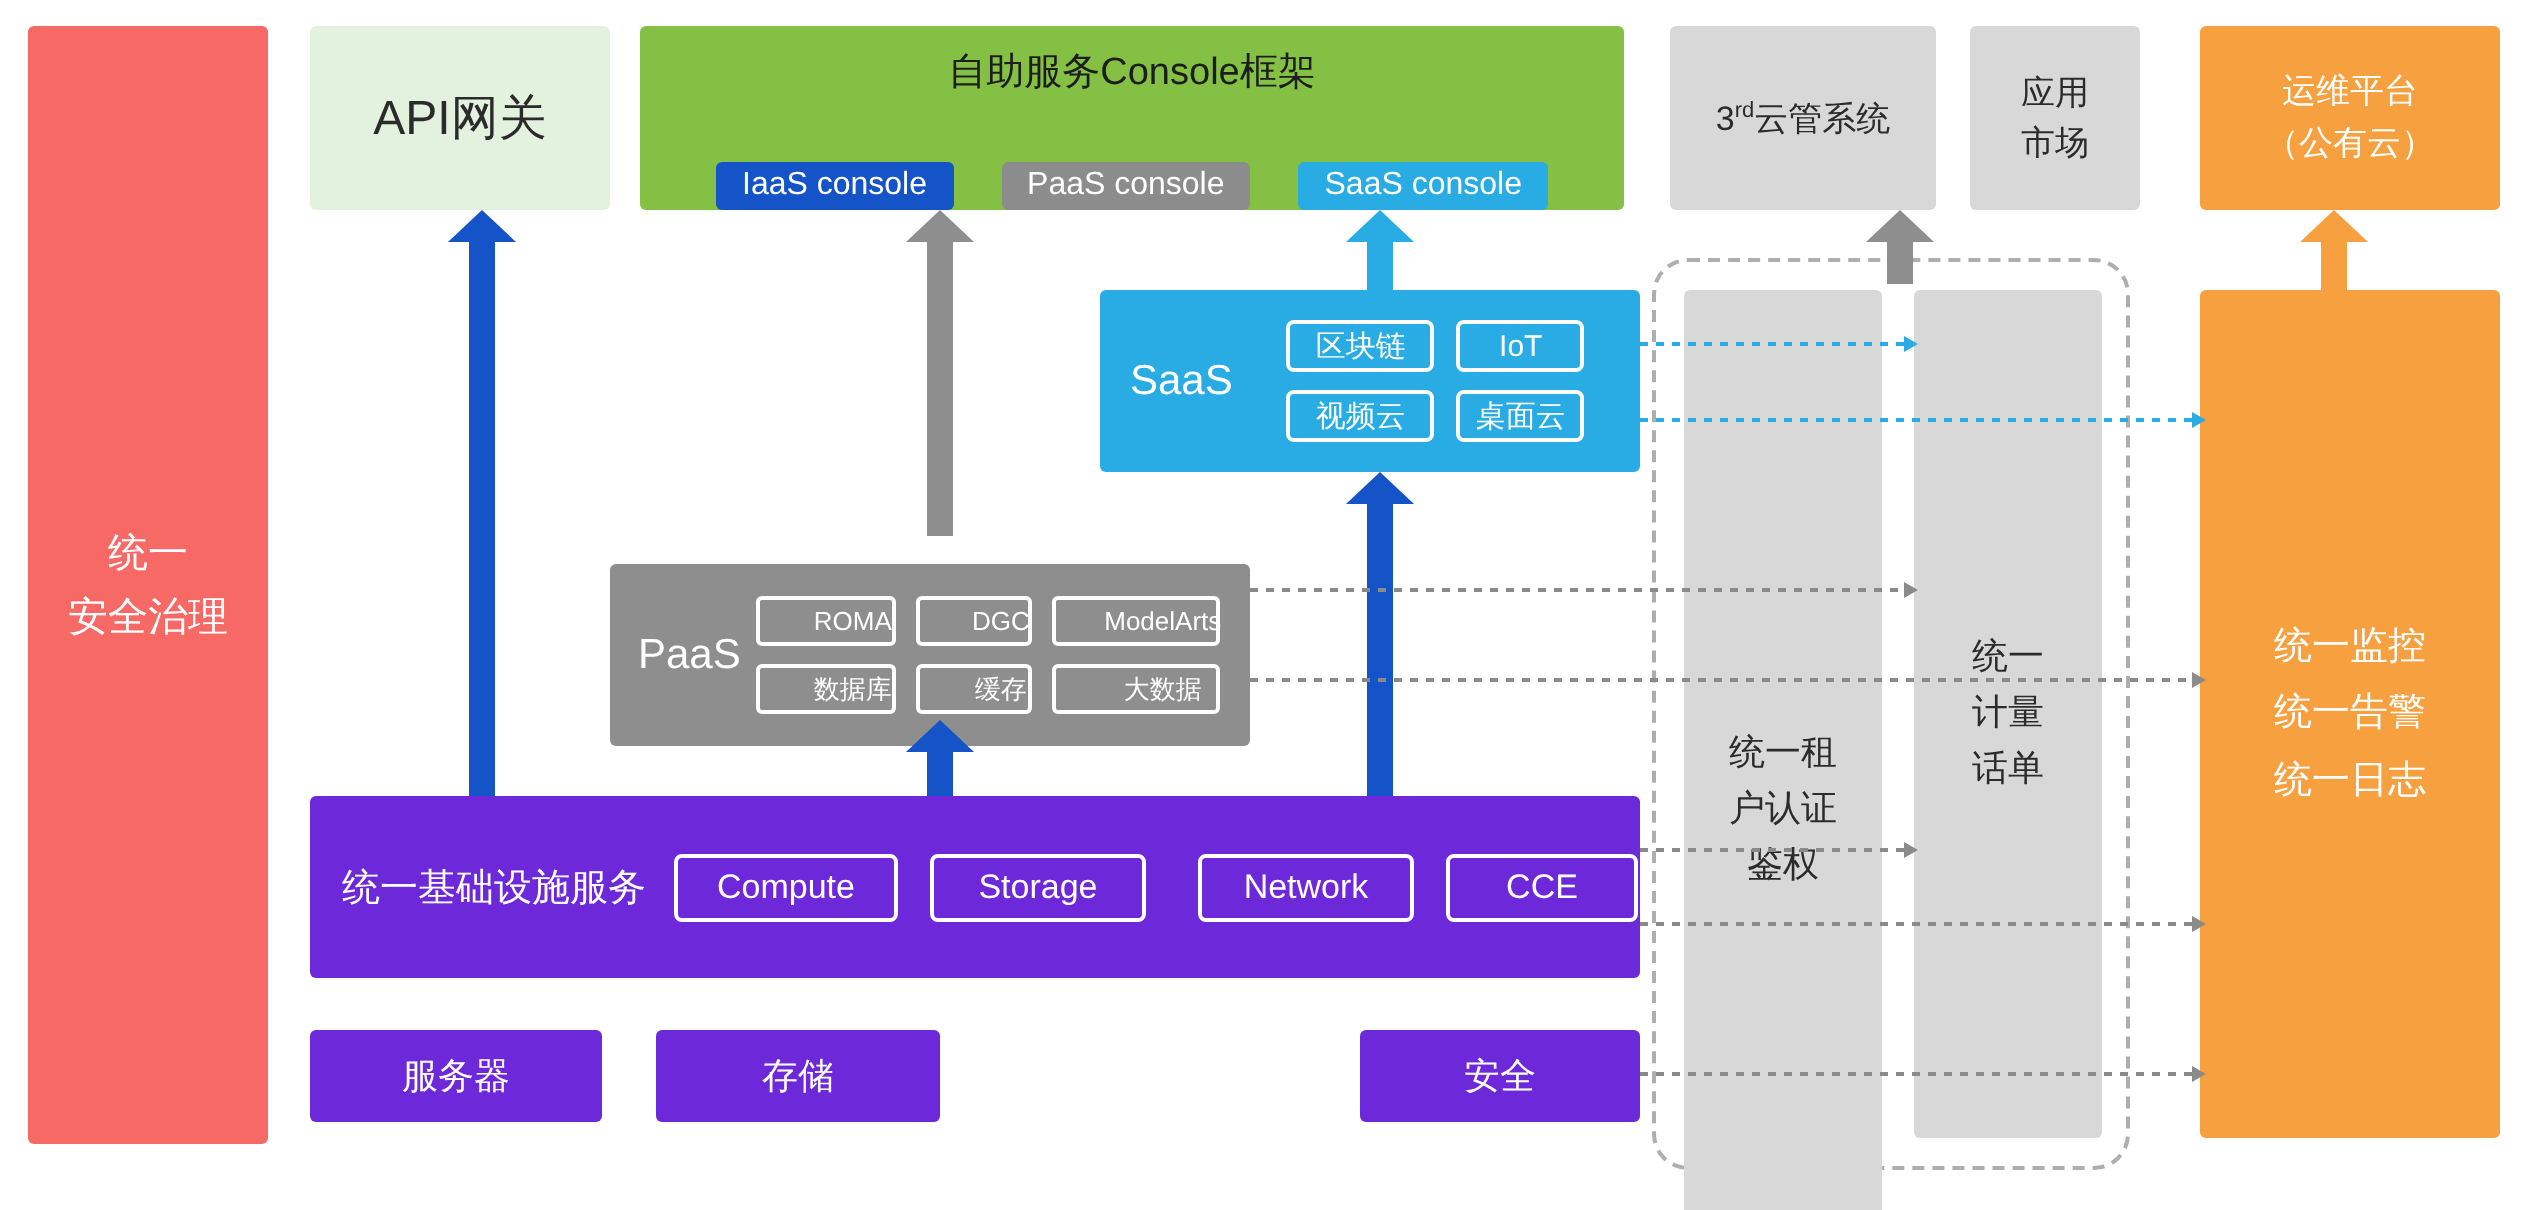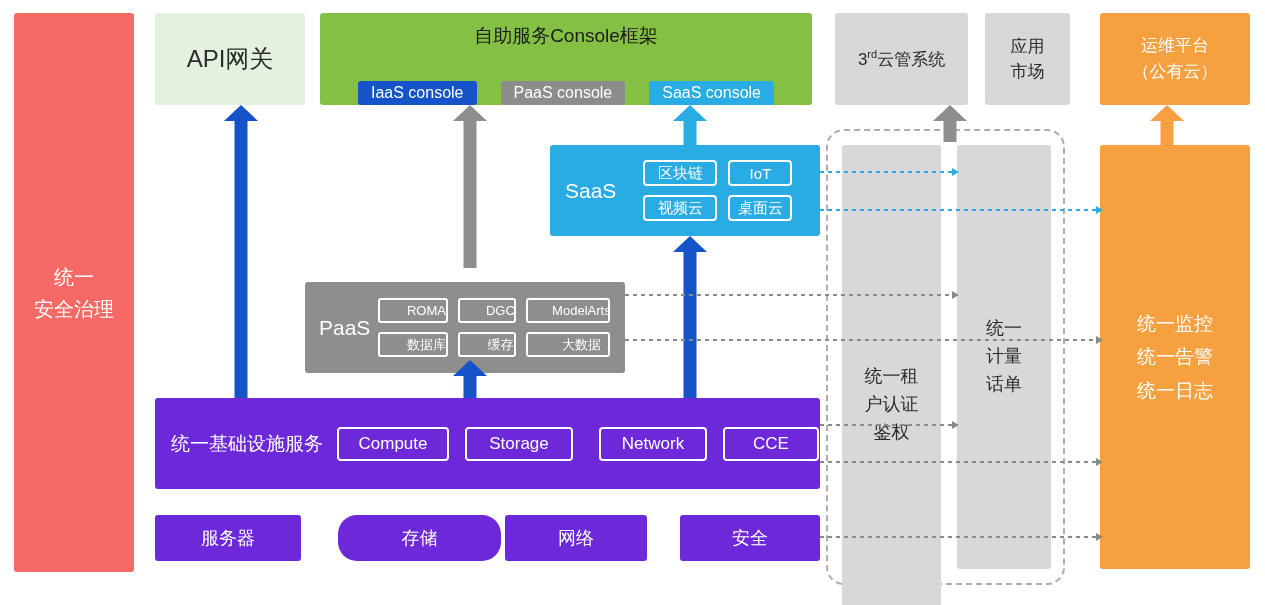--- a/index.html
+++ b/index.html
@@ -45,21 +45,21 @@
   .paas-grid .outline-badge { height:25px; font-size:13px; border-radius:3px;padding-left:26px; }
 
   .iaas-box   { left:155px; top:398px; width:665px; height:91px; justify-content:flex-start; }
   .iaas-label { font-size:19px; margin:0 14px 0 16px; white-space:nowrap; }
   .iaas-badges{ display:flex; gap:16px; }
   .iaas-badges .outline-badge { height:34px; font-size:17px; }
   .w-compute { width:112px; } .w-storage { width:108px; } .w-network { width:108px;margin-left:10px; } .w-cce { width:96px; }
 
   .infra { top:515px; height:46px; font-size:18px; }
   .infra-server   { left:155px; width:146px; }
-  .infra-storage  { left:338px; width:163px;border-radius:19px; }
+  .infra-storage  { left:328px; width:142px; }
   .infra-network  { left:505px; width:142px; }
   .infra-security { left:680px; width:140px; }
 
   .dashed-group   { position:absolute; left:826px; top:129px; width:239px; height:456px; border:2px dashed #aeaeae; border-radius:18px; }
   .auth-bar       { left:842px; top:145px; width:99px; height:520px; font-size:18px; line-height:1.55; }
   .metering-bar   { left:957px; top:145px; width:94px; height:424px; font-size:18px; line-height:1.55; }
   .monitoring-bar { left:1100px; top:145px; width:150px; height:424px; font-size:19px; line-height:1.75;font-family:Liberation Serif, serif; }
 
   
   .uarrow { position:absolute; width:34px; }
@@ -164,23 +164,20 @@
       <span class="outline-badge w-cce">CCE</span>
     </div>
   </div>
 
   <div class="box bg-blue infra infra-server">
     <span>服务器</span>
   </div>
   <div class="box bg-blue infra infra-storage">
     <span>存储</span>
   </div>
-  <div class="box bg-blue infra infra-network">
-    <span>网络</span>
-  </div>
   <div class="box bg-blue infra infra-security">
     <span>安全</span>
   </div>
 
   <div class="dashed-group"></div>
   <div class="box bg-lgray auth-bar">
     <span class="pre">统一租
 户认证
 鉴权</span>
   </div>

